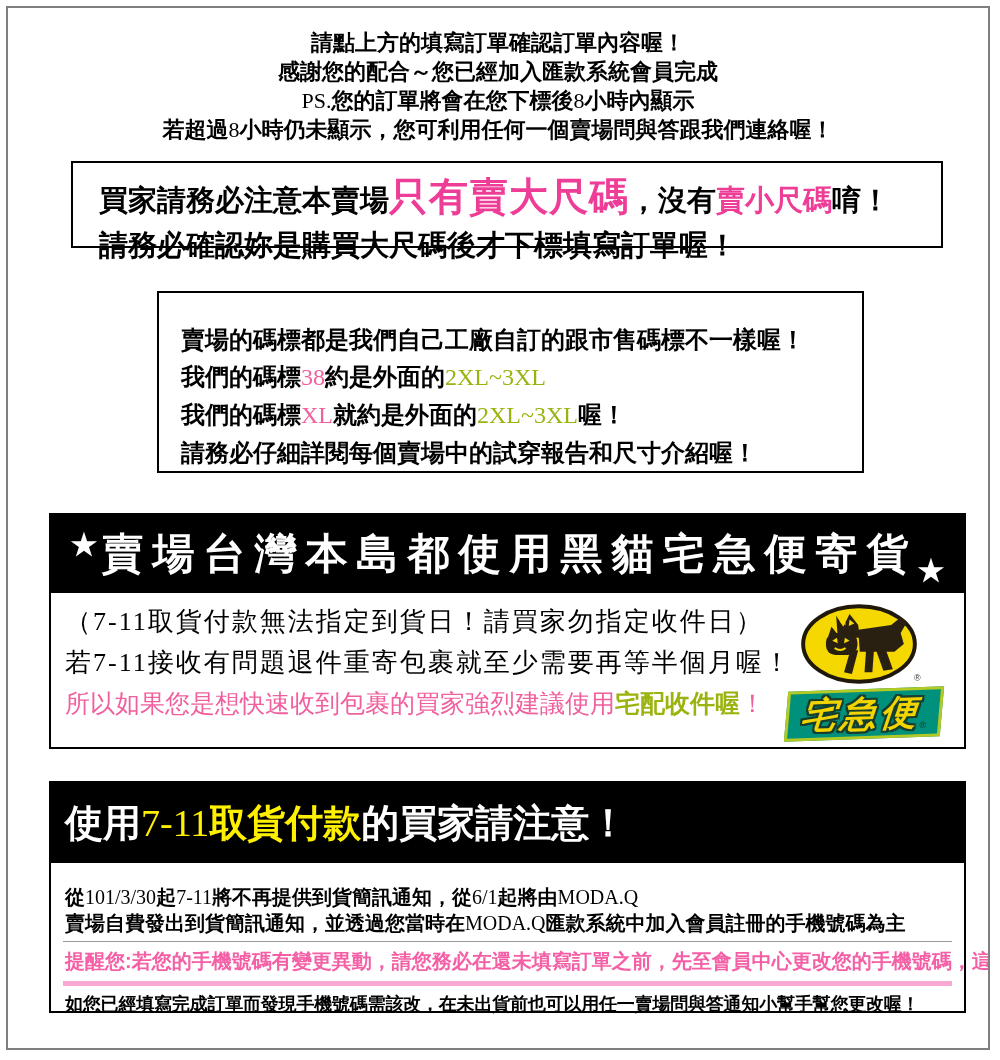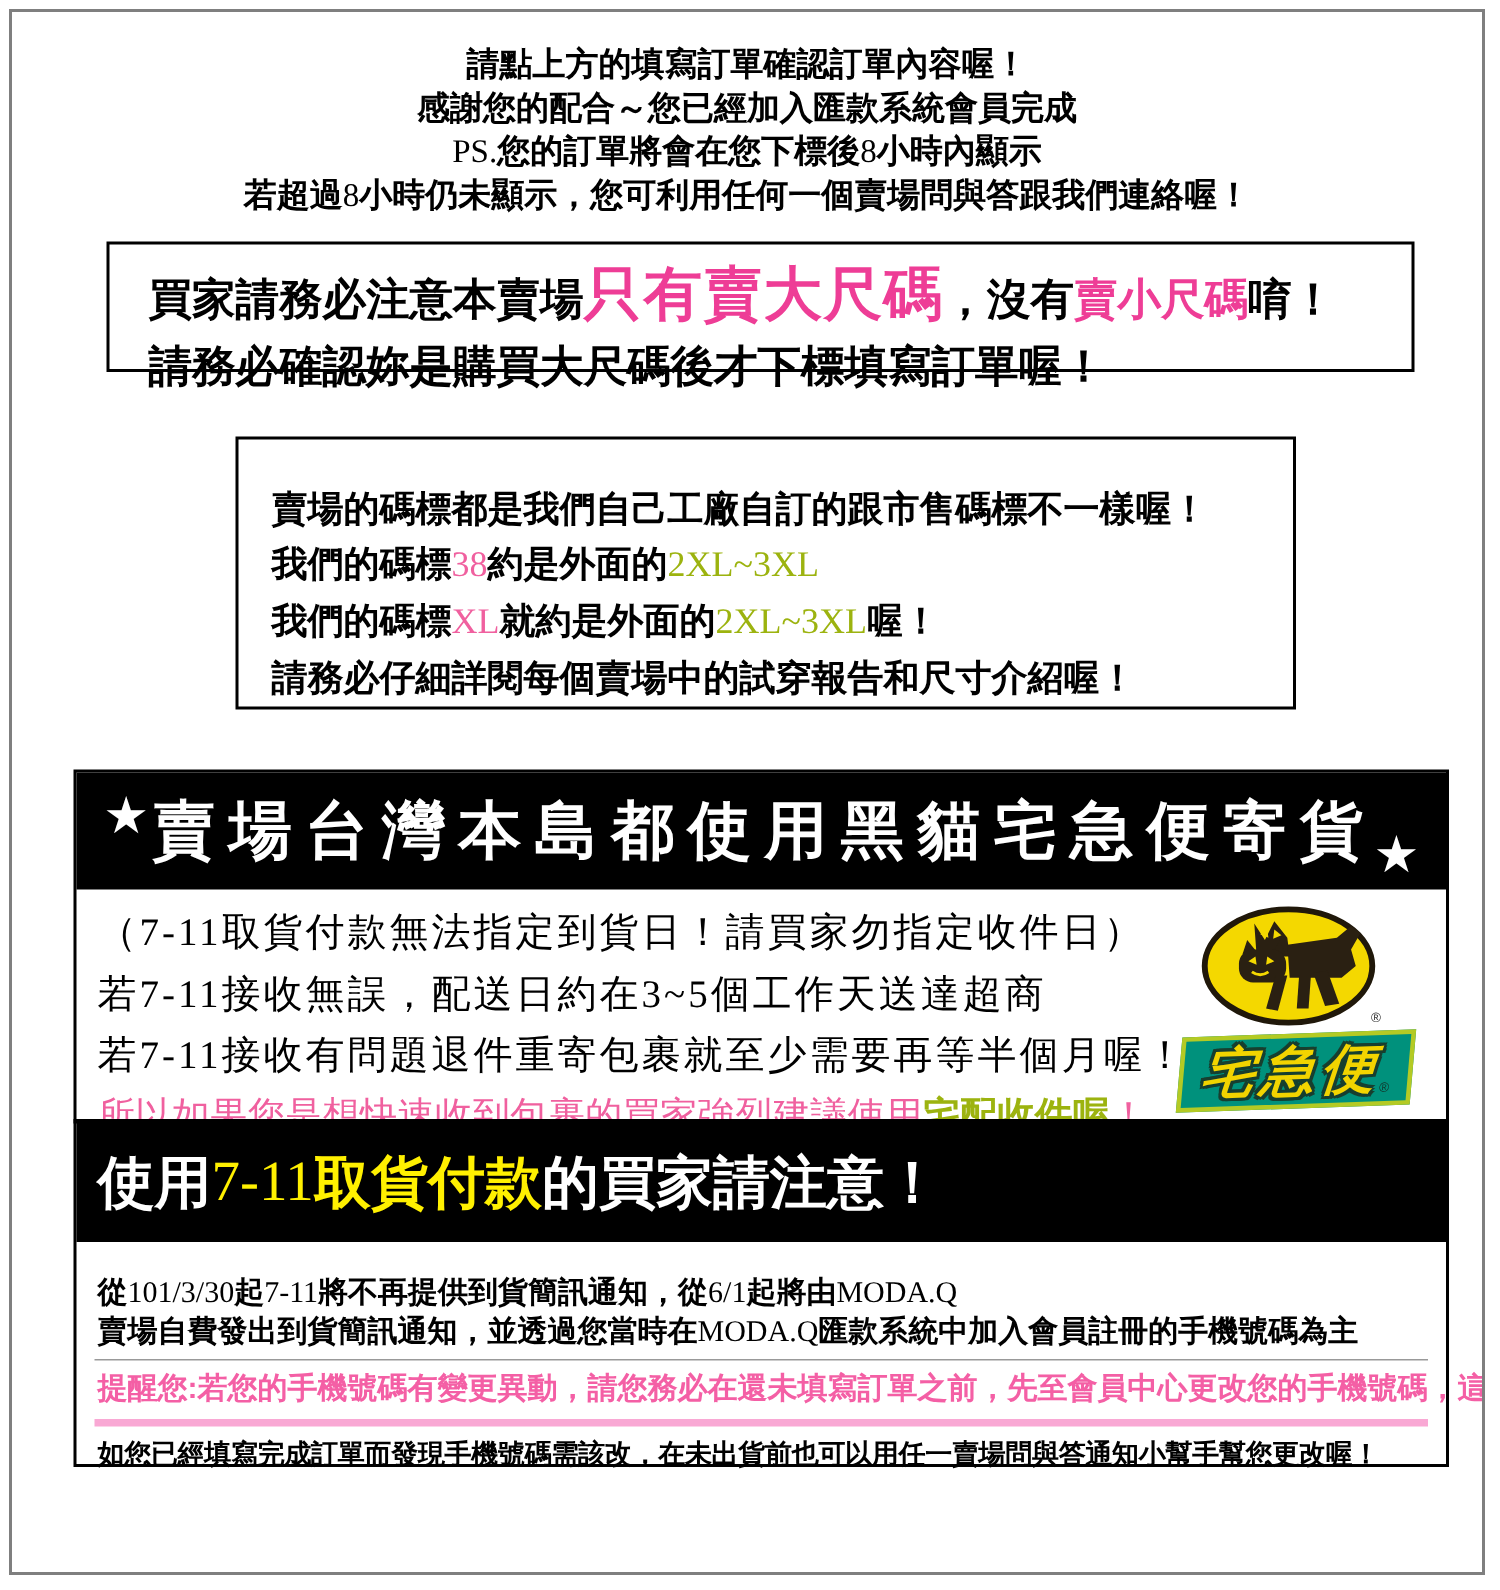--- a/index.html
+++ b/index.html
@@ -57,21 +57,21 @@
     background:#00917C; border:3px solid #b4ca24; box-sizing:border-box;
     transform:rotate(-2deg) skewX(-7deg); display:flex; align-items:center;
     justify-content:center;}
   .band-text{font-size:36px; font-weight:800; font-style:italic; color:#F2D400;
     letter-spacing:4px; white-space:nowrap;
     text-shadow:2px 0 0 #173F2F,-2px 0 0 #173F2F,0 2px 0 #173F2F,0 -2px 0 #173F2F,
       2px 2px 0 #173F2F,-2px -2px 0 #173F2F,2px -2px 0 #173F2F,-2px 2px 0 #173F2F;}
   .band-reg{font-size:9px; color:#12352A; align-self:flex-end; margin-bottom:4px;}
 
   
-  .sec4{position:absolute; left:41px; top:738px; width:917px; height:232px;
+  .sec4{position:absolute; left:41px; top:773px; width:917px; height:232px;
     border:2px solid #000; box-sizing:border-box;}
   .banner2{height:80px; background:#000; display:flex; align-items:center;
     padding-left:14px; font-size:38px; font-weight:700; color:#fff; white-space:nowrap;}
   .paras{padding:0 12px;}
   .para{font-size:20px; font-weight:700; padding:5px 2px;}
   .p1{line-height:26px;margin-top:16px;}
   .p2{line-height:29px; border-top:1px solid #999;}
   .p3{line-height:26px; border-top:5px solid #f9a8d4; font-size:18px;
     letter-spacing:-0.2px; white-space:nowrap;}
 </style>
@@ -100,21 +100,20 @@
   </div>
 
   <div class="sec3">
     <div class="banner1">
       <span class="star sl">★</span>
       <span>賣場台灣本島都使用黑貓宅急便寄貨</span>
       <span class="star sr">★</span>
     </div>
     <div class="sec3-content">
       <div class="s3line"><span class="seg">（</span><span class="seg num">7-11</span><span class="seg">取貨付款無法指定到貨日！請買家勿指定收件日）</span></div>
-      <div class="s3line"><span class="seg">若</span><span class="seg num">7-11</span><span class="seg">接收無誤，配送日約在</span><span class="seg num">3~5</span><span class="seg">個工作天送達超商</span></div>
       <div class="s3line"><span class="seg">若</span><span class="seg num">7-11</span><span class="seg">接收有問題退件重寄包裹就至少需要再等半個月喔！</span></div>
       <div class="s3line4"><span class="seg pink">所以如果您是想快速收到包裹的買家強烈建議使用</span><span class="seg oliveb">宅配收件喔</span><span class="seg pink">！</span></div>
 
       <div class="logo">
         <svg class="oval-svg" viewBox="0 0 150 104" xmlns="http://www.w3.org/2000/svg">
           <ellipse cx="75" cy="52" rx="71" ry="48" fill="#F4D800" stroke="#20180A" stroke-width="5"></ellipse>
           <g fill="#2A2012">
             <path d="M46 16 L55 30 L63 14 L74 28 L76 44 L48 44 Z"></path>
             <path d="M36 42 L40 30 L48 40 Z"></path>
             <path d="M62 40 L68 30 L72 42 Z"></path>

